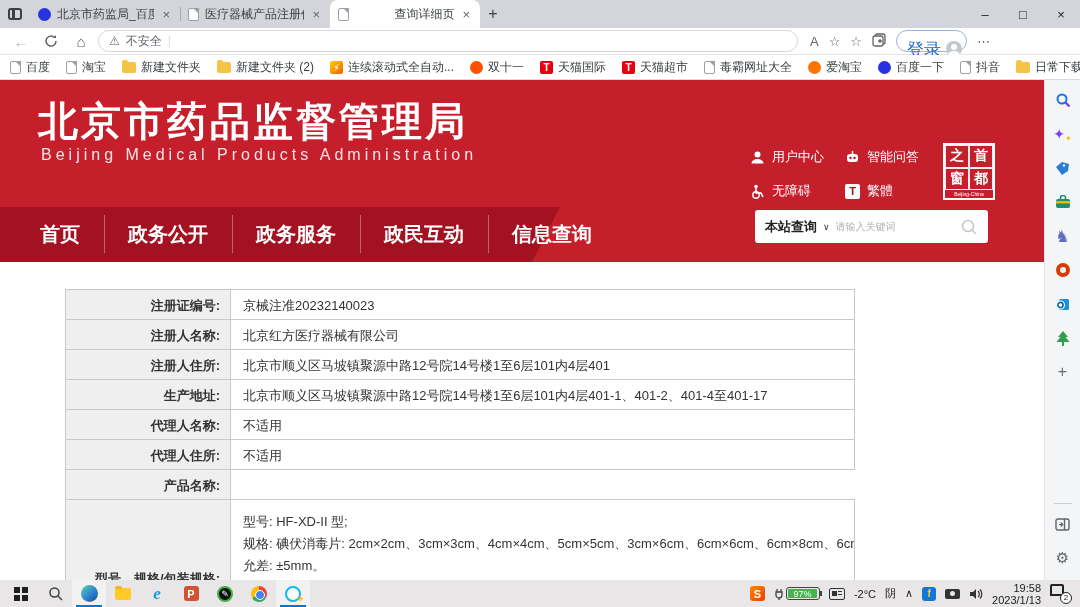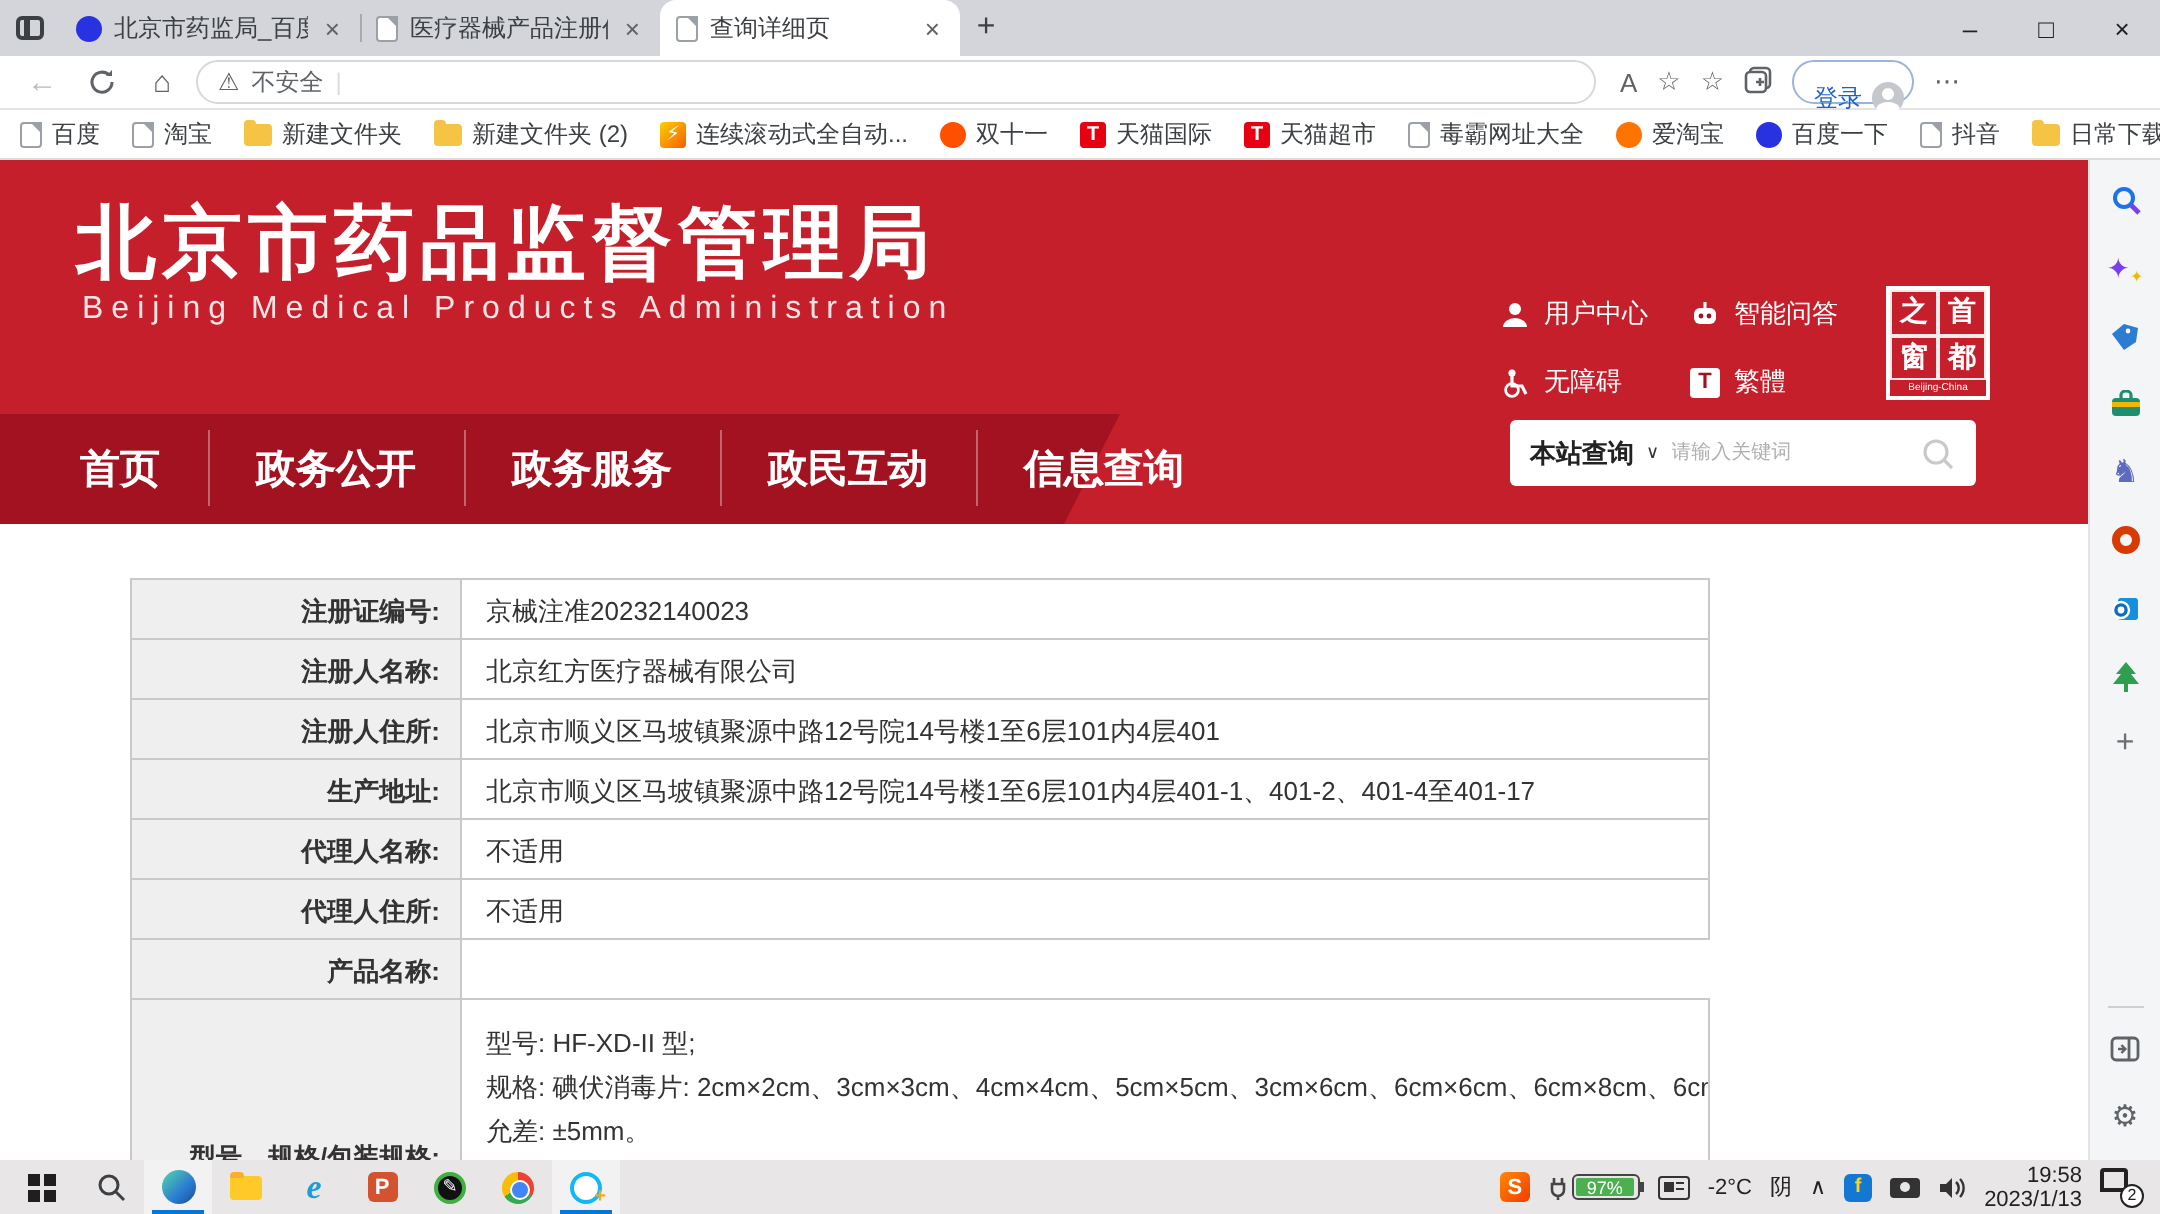--- a/index.html
+++ b/index.html
@@ -7,35 +7,35 @@
 
   
   #titlebar { position:absolute; left:0; top:0; width:1080px; height:28px; background:#d3d5da; display:flex; align-items:center; }
   .tab-actions { width:30px; height:28px; display:flex; align-items:center; justify-content:center; cursor:pointer; }
   .tab-actions .sq { width:14px; height:12px; border:2px solid #3c4043; border-radius:3px; position:relative; }
   .tab-actions .sq::before { content:""; position:absolute; left:2px; top:0; width:3px; height:8px; background:#3c4043; }
   .tab { width:150px; height:28px; display:flex; align-items:center; gap:6px; padding:0 8px; font-size:12px; color:#3c4043; position:relative; cursor:pointer; }
   .tab .title { flex:1; white-space:nowrap; overflow:hidden; }
   .tab .close { font-size:13px; color:#5f6368; padding:0 2px; cursor:pointer; }
   .tab.inactive + .tab.inactive::before { content:""; position:absolute; left:0; top:7px; height:14px; width:1px; background:#a8aaad; }
-  .tab.active { background:#fff; border-radius:8px 8px 0 0; }
+  .tab.active { background:#fff; border-radius:8px 8px 0 0;text-align:right; }
   .newtab { width:26px; text-align:center; font-size:16px; color:#3c4043; cursor:pointer; }
   .wincontrols { margin-left:auto; display:flex; }
   .wincontrols span { width:38px; height:28px; display:flex; align-items:center; justify-content:center; font-size:13px; color:#202124; cursor:pointer; }
 
   #toolbar { position:absolute; left:0; top:28px; width:1080px; height:27px; background:#fff; border-bottom:1px solid #e4e4e4; display:flex; align-items:center; padding:0 8px; gap:4px; }
   .navbtn { width:26px; height:22px; display:flex; align-items:center; justify-content:center; color:#5f6368; font-size:15px; cursor:pointer; }
   .navbtn.disabled { color:#b6b9bd; }
   #addressbox { flex:1; height:22px; max-width:700px; border:1px solid #d5d8dc; border-radius:12px; display:flex; align-items:center; padding:0 10px; gap:6px; font-size:12px; color:#202124; background:#fff; }
   #addressbox .warn { color:#5f6368; font-size:12px; }
   #addressbox .sep { color:#dadce0; }
   #addressbox .url { white-space:nowrap; overflow:hidden; color:#202124; }
   .addr-icons { display:flex; align-items:center; gap:10px; margin-left:8px; color:#5f6368; font-size:13px; }
   .addr-icons span { cursor:pointer; }
-  #login-pill { border:1px solid #9ab4dd; border-radius:12px; height:22px; display:flex; align-items:center; gap:5px; padding:16px 4px 0 10px; color:#1b62c5; font-size:12px; cursor:pointer; }
+  #login-pill { border:1px solid #9ab4dd; border-radius:12px; height:22px; display:flex; align-items:center; gap:5px; padding:16px 4px 0 10px; color:#1b62c5; font-size:17px; cursor:pointer; }
   #login-pill .av { width:16px; height:16px; border-radius:50%; background:#c4c7cb; position:relative; overflow:hidden; }
   #login-pill .av::before { content:""; position:absolute; left:5px; top:3px; width:6px; height:6px; border-radius:50%; background:#fff; }
   #login-pill .av::after { content:""; position:absolute; left:2px; top:10px; width:12px; height:8px; border-radius:50%; background:#fff; }
 
   #bookmarksbar { position:absolute; left:0; top:55px; width:1080px; height:25px; background:#fff; border-bottom:1px solid #dcdcdc; display:flex; align-items:center; padding:0 10px; gap:16px; font-size:12px; color:#3c4043; overflow:hidden; }
   .bm { display:flex; align-items:center; gap:5px; white-space:nowrap; cursor:pointer; }
   .folder-ic { width:14px; height:11px; background:#f6c444; border-radius:2px; position:relative; }
   .folder-ic::before { content:""; position:absolute; top:-2px; left:0; width:6px; height:3px; background:#f6c444; border-radius:2px 2px 0 0; }
   .doc-ic { width:11px; height:13px; border:1px solid #9aa0a6; border-radius:2px; position:relative; background:#fff; }
   .doc-ic::before { content:""; position:absolute; right:-1px; top:-1px; border:3px solid #9aa0a6; border-left-color:transparent; border-bottom-color:transparent; }

